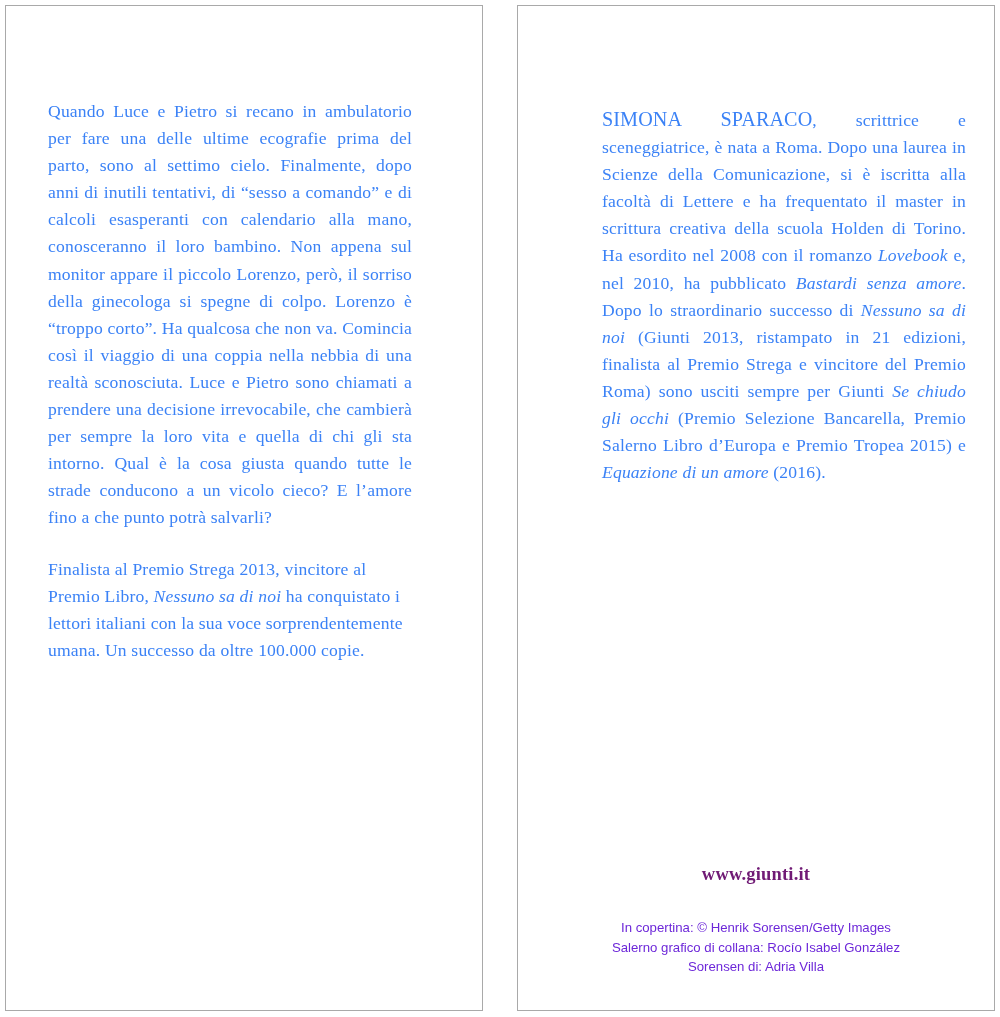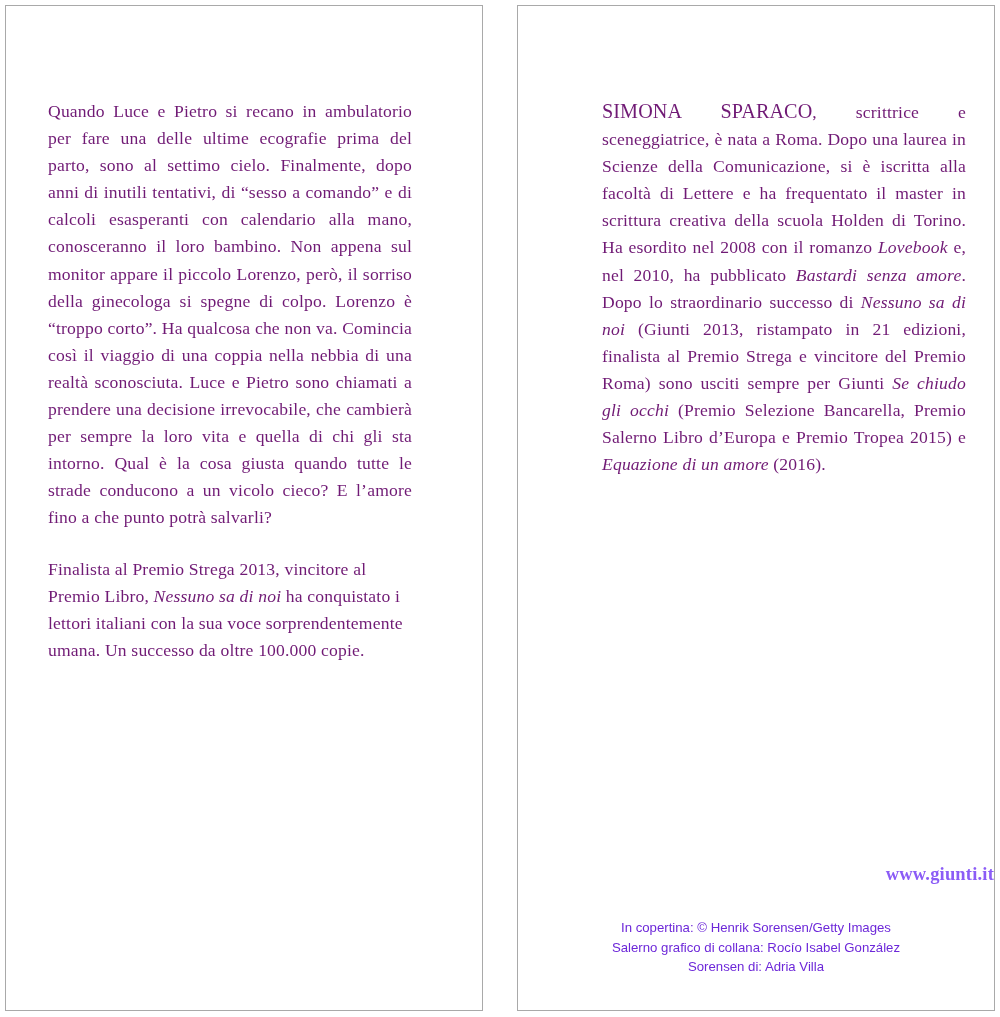--- a/index.html
+++ b/index.html
@@ -51,31 +51,31 @@
 
   .blurb {
     position: absolute;
     left: 42px;
     top: 92px;
     width: 364px;
   }
   .bio {
     position: absolute;
     left: 84px;
-    top: 92px;
+    top: 100px;
     width: 364px;
   }
 
   p.para {
     margin: 0 0 0 0;
     text-align: justify;
     text-justify: inter-word;
     font-size: 17.6px;
     line-height: 27.1px;
-    color: #701a75;
+    color: #3b82f6;
     letter-spacing: 0.01em;
     hyphens: manual;
   }
   p.para + p.para {
     margin-top: 24px;
   }
   p.para.last {
     text-align: left;
   }
 
@@ -84,24 +84,24 @@
     font-size: 20.2px;
     letter-spacing: 0.004em;
   }
 
   
   .site {
     position: absolute;
     left: 0;
     right: 0;
     top: 858px;
-    text-align: right;
+    text-align: center;
     font-size: 18.5px;
     font-weight: bold;
-    color: #8b5cf6;
+    color: #701a75;
     letter-spacing: 0.01em;
   }
   .credits {
     position: absolute;
     left: 0;
     right: 0;
     top: 912px;
     text-align: center;
     font-family: "Liberation Sans", "DejaVu Sans", sans-serif;
     font-size: 13.2px;

